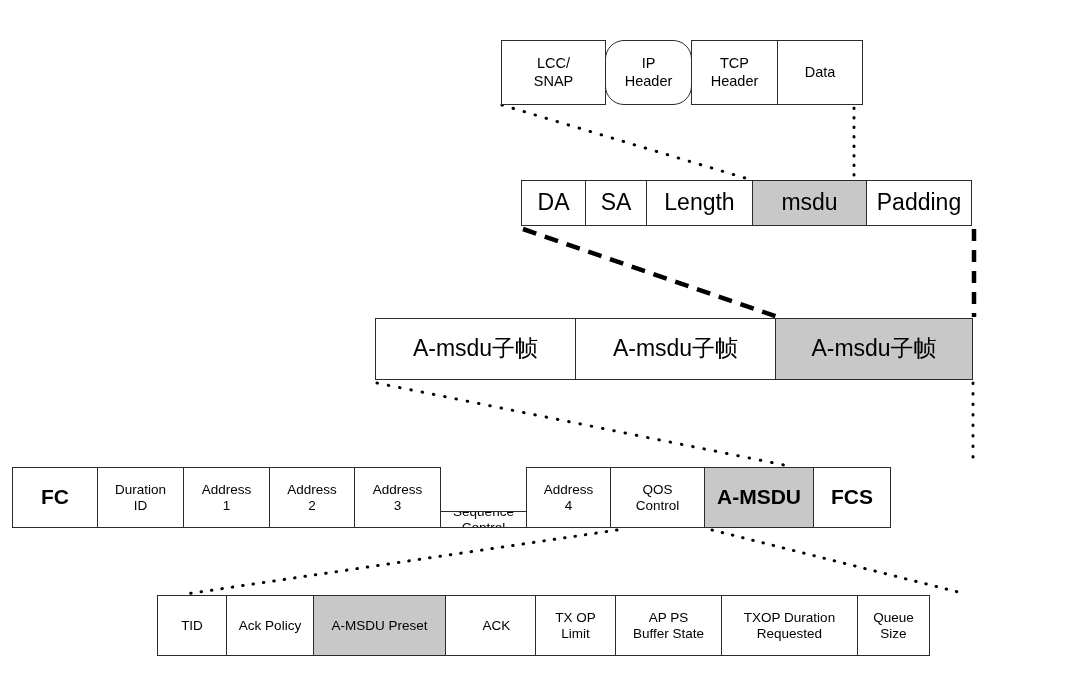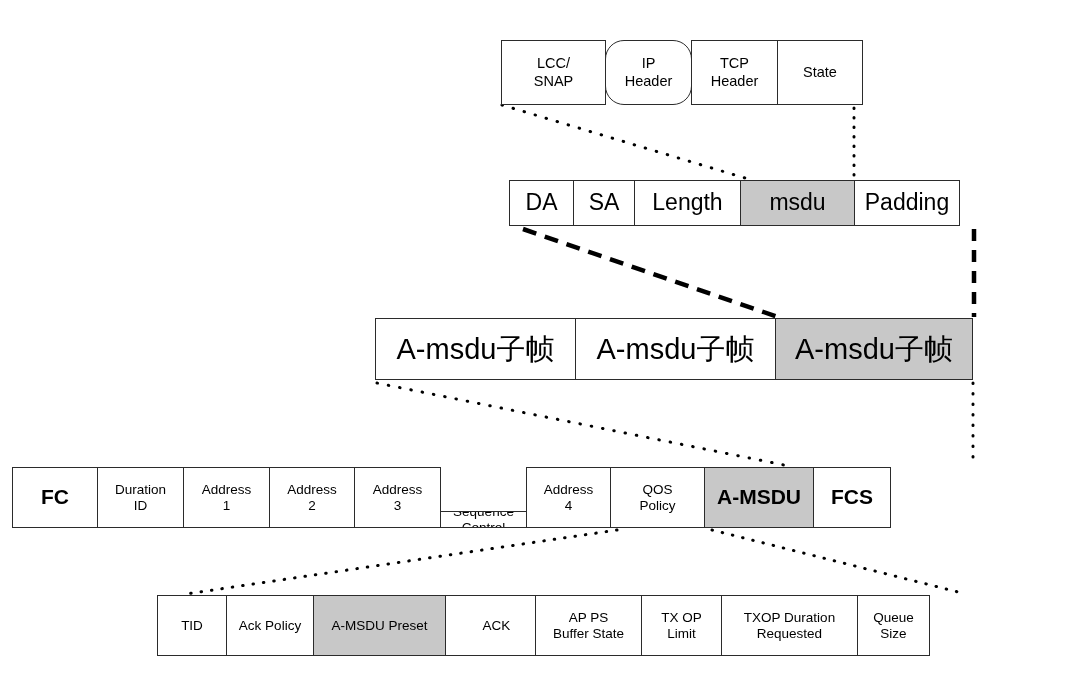--- a/index.html
+++ b/index.html
@@ -40,21 +40,21 @@
     margin-left: -1px;
     white-space: pre-line;
     overflow: hidden;
   }
   .cell:first-child { margin-left: 0; }
   .cell.shaded { background: #c8c8c8; }
 
   
   .row-llc .cell      { font-size: 14.5px; }
   .row-msdu .cell     { font-size: 23px; }
-  .row-subframe .cell { font-size: 29px; }
+  .row-subframe .cell { font-size: 23px; }
   .row-mac .cell      { font-size: 13.5px; }
   .row-mac .cell.big  { font-size: 21px; font-weight: 700; }
   .row-qos .cell      { font-size: 13.5px; }
 
   
   #connectors {
     position: absolute;
     left: 0; top: 0;
     width: 1080px;
     height: 679px;
@@ -80,24 +80,24 @@
     <line x1="712" y1="530" x2="966" y2="594" stroke="#000" stroke-width="3" stroke-linecap="round" stroke-dasharray="0.5 10"></line>
   </svg>
 
   <div class="frame-row row-llc" id="row-llc" style="left:501px; top:40px; height:65px;">
       <div class="cell" style="width: 105px; flex: 0 0 105px;">LCC/
 SNAP</div>
       <div class="cell" style="width: 87px; flex: 0 0 87px; border-radius: 19px;">IP
 Header</div>
       <div class="cell" style="width: 87px; flex: 0 0 87px;">TCP
 Header</div>
-      <div class="cell" style="width: 86px; flex: 0 0 86px;">State</div>
+      <div class="cell" style="width: 86px; flex: 0 0 86px;">Data</div>
     </div>
 
-  <div class="frame-row row-msdu" id="row-msdu" style="left:509px; top:180px; height:46px;justify-content:space-between;">
+  <div class="frame-row row-msdu" id="row-msdu" style="left:521px; top:180px; height:46px;justify-content:space-between;">
       <div class="cell" style="width: 65px; flex: 0 0 65px;">DA</div>
       <div class="cell" style="width: 62px; flex: 0 0 62px;">SA</div>
       <div class="cell" style="width: 107px; flex: 0 0 107px;">Length</div>
       <div class="cell shaded" style="width: 115px; flex: 0 0 115px;">msdu</div>
       <div class="cell" style="width: 106px; flex: 0 0 106px;">Padding</div>
     </div>
 
   <div class="frame-row row-subframe" id="row-subframe" style="left:375px; top:318px; height:62px;">
       <div class="cell" style="width: 201px; flex: 0 0 201px;">A-msdu子帧</div>
       <div class="cell" style="width: 201px; flex: 0 0 201px;">A-msdu子帧</div>
@@ -112,33 +112,33 @@
 1</div>
       <div class="cell" style="width: 86px; flex: 0 0 86px;">Address
 2</div>
       <div class="cell" style="width: 87px; flex: 0 0 87px;">Address
 3</div>
       <div class="cell" style="width: 87px; flex: 0 0 87px; margin-top: 44px;">Sequence
 Control</div>
       <div class="cell" style="width: 85px; flex: 0 0 85px;">Address
 4</div>
       <div class="cell" style="width: 95px; flex: 0 0 95px;">QOS
-Policy</div>
+Control</div>
       <div class="cell shaded big" style="width: 110px; flex: 0 0 110px;">A-MSDU</div>
       <div class="cell big" style="width: 78px; flex: 0 0 78px;">FCS</div>
     </div>
 
   <div class="frame-row row-qos" id="row-qos" style="left:157px; top:595px; height:61px;">
       <div class="cell" style="width: 70px; flex: 0 0 70px;">TID</div>
       <div class="cell" style="width: 88px; flex: 0 0 88px;">Ack Policy</div>
       <div class="cell shaded" style="width: 133px; flex: 0 0 133px;">A-MSDU Preset</div>
       <div class="cell" style="width: 91px; flex: 0 0 91px; padding-left: 14px;">ACK</div>
+      <div class="cell" style="width: 81px; flex: 0 0 81px;">TX OP
+Limit</div>
       <div class="cell" style="width: 107px; flex: 0 0 107px;">AP PS
 Buffer State</div>
-      <div class="cell" style="width: 81px; flex: 0 0 81px;">TX OP
-Limit</div>
       <div class="cell" style="width: 137px; flex: 0 0 137px;">TXOP Duration
 Requested</div>
       <div class="cell" style="width: 73px; flex: 0 0 73px;">Queue
 Size</div>
     </div>
 
 </div>
 
 </body></html>

